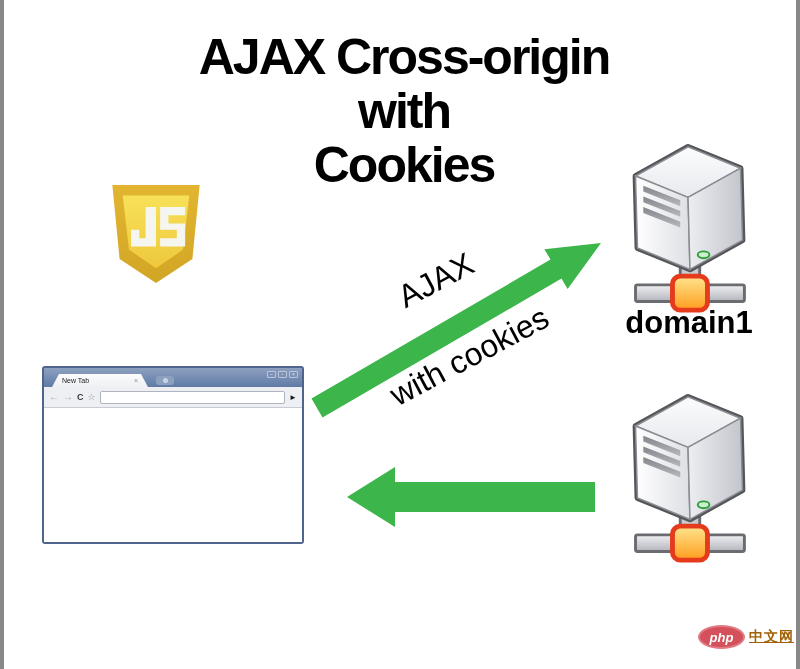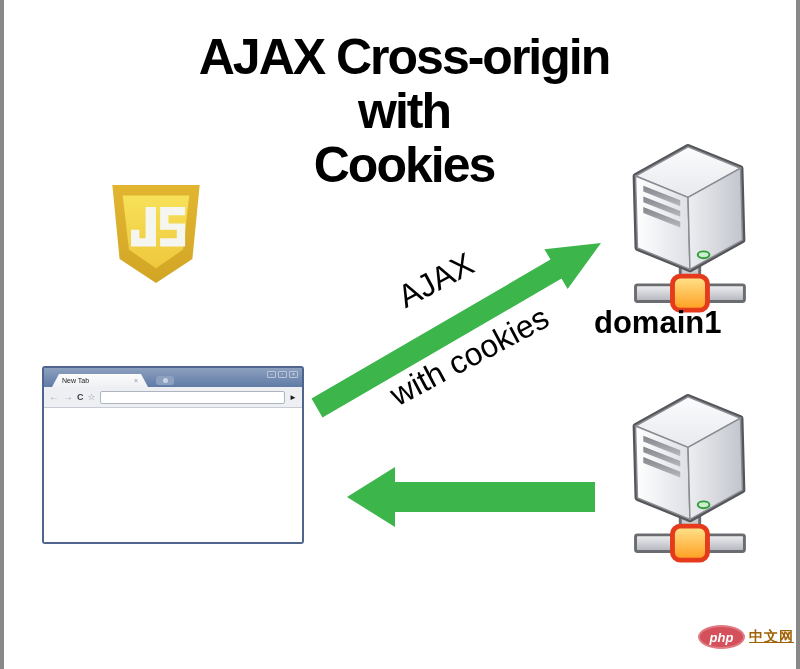--- a/index.html
+++ b/index.html
@@ -23,21 +23,21 @@
     position:absolute;color:#000;font-size:32px;font-weight:500;
     text-align:center;transform:rotate(-28deg);white-space:nowrap;
   }
   .lbl-ajax{left:382px;top:262px;width:100px;}
   .lbl-cookies{left:368px;top:338px;width:195px;}
   
   .server{position:absolute;}
   .srv1{left:612px;top:141px;}
   .srv2{left:612px;top:391px;}
   .domain-label{
-    position:absolute;width:190px;left:590px;text-align:left;
+    position:absolute;width:190px;left:590px;text-align:center;
     font-size:31px;font-weight:bold;color:#000;
   }
   .dom1{top:305px;}
   .dom2{top:557px;}
   
   .bwin{
     position:absolute;left:38px;top:366px;width:262px;height:178px;
     border:2px solid #50658E;border-radius:3px;background:#fff;
     display:flex;flex-direction:column;
   }

